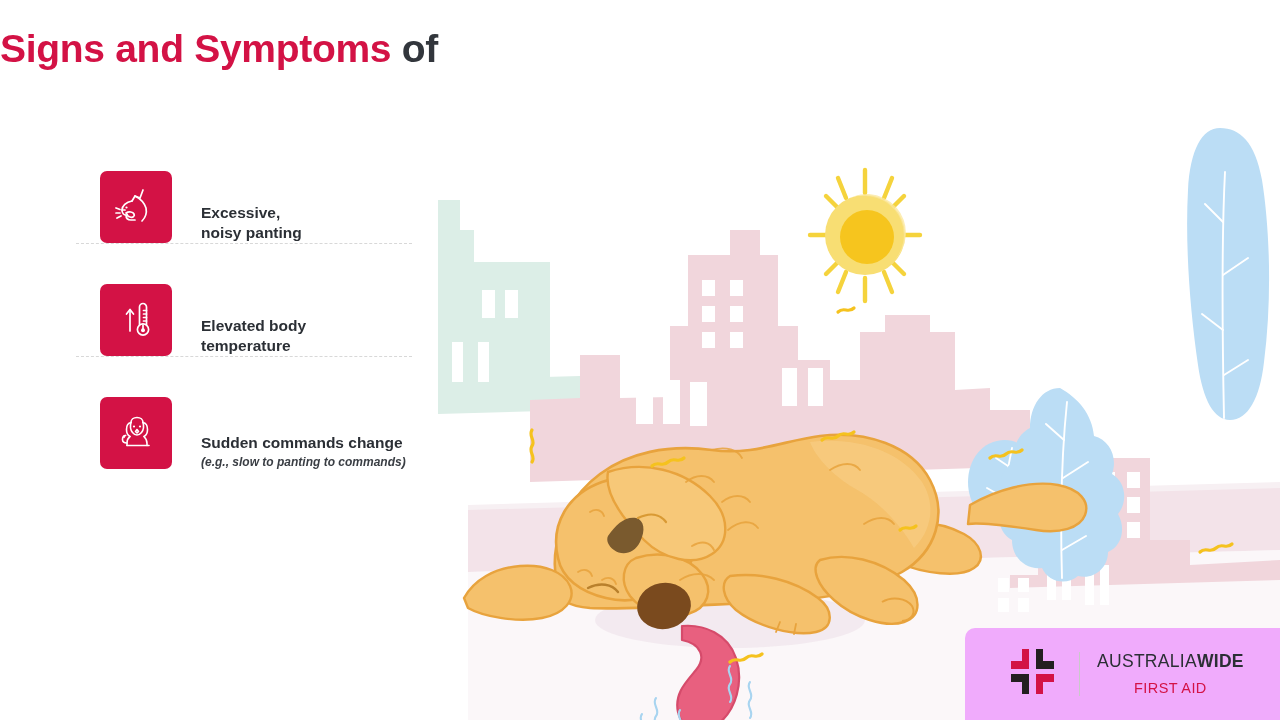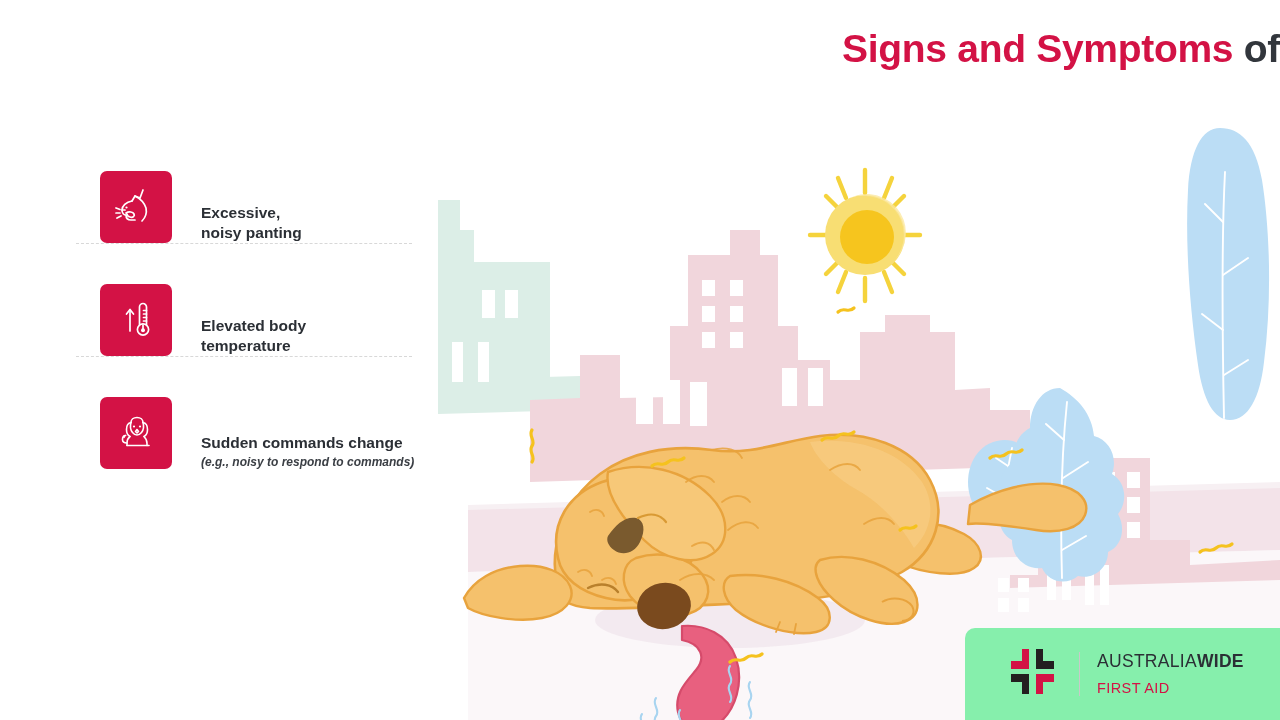--- a/index.html
+++ b/index.html
@@ -7,21 +7,21 @@
   body {
     background:#ffffff;
     font-family:"Liberation Sans", sans-serif;
     position:relative;
     -webkit-font-smoothing:antialiased;
   }
 
   
   #title-block {
     position:absolute; left:0; top:26px; width:1280px;
-    text-align:right; line-height:1.18;
+    text-align:left; line-height:1.18;
   }
   .title-line { font-size:39px; font-weight:bold; letter-spacing:-0.3px; }
   .t-red  { color:#D31245; }
   .t-dark { color:#32363C; }
   .t-blue { color:#3D7EA6; }
 
   
   #symptom-list { position:absolute; left:76px; top:130px; width:350px; }
   .symptom-row {
     position:relative; display:flex; align-items:flex-end;
@@ -50,22 +50,22 @@
   
   #illustration {
     position:absolute; left:430px; top:110px; width:850px; height:610px;
     overflow:hidden;
   }
   #illustration svg { display:block; }
 
   
   #logo-block {
     position:absolute; left:965px; top:628px; width:315px; height:92px;
-    background:#86efac; border-radius:10px 0 0 0;
-    display:flex; align-items:center; padding-left:44px;
+    background:#f0abfc; border-radius:10px 0 0 0;
+    display:flex; align-items:center; padding-left:44px;text-align:center;
   }
   #logo-mark { width:54px; height:54px; min-width:54px; }
   #logo-divider { width:1px; height:44px; background:#C9C9C9; margin:0 17px 0 16px; }
   #logo-text { line-height:1.18; }
   .logo-line1 { font-size:17.5px; letter-spacing:0.3px; color:#2B2F35; }
   .logo-line1 b { font-weight:bold; }
   .logo-line1 span.thin { font-weight:400; }
   .logo-line2 { font-size:14.5px; letter-spacing:0.4px; color:#D31245; margin-top:8px; }
 </style>
 </head>
@@ -130,21 +130,21 @@
         <path d="M24 19.5 L22.5 21.5 L24 23 L25.5 21.5 Z"></path>
         <path d="M17 26.5 C15 28 14 30.5 14 33 L14 35.5"></path>
         <path d="M31 26.5 C33 28.5 34 31 34 33.5 L34 35.5"></path>
         <path d="M14 35.5 L36 35.5"></path>
         <path d="M14 33 C11.5 33 9.5 32 9.5 29.5 C9.5 27 11 25.5 12.5 25.5"></path>
         <path d="M12.5 25.5 C11.5 25.5 11 26.5 11 27.5"></path>
       </svg>
     </div>
     <div class="symptom-text">
       <div class="symptom-label">Sudden commands change</div>
-      <div class="symptom-sub">(e.g., noisy to respond to commands)</div>
+      <div class="symptom-sub">(e.g., slow to panting to commands)</div>
     </div>
   </div>
 
 </div>
 
 <div id="illustration">
 <svg width="850" height="610" viewBox="0 0 850 610" xmlns="http://www.w3.org/2000/svg">
 
   <g>
     <path d="M38 395 L850 372 L850 610 L38 610 Z" fill="#F7F0F3"></path>

